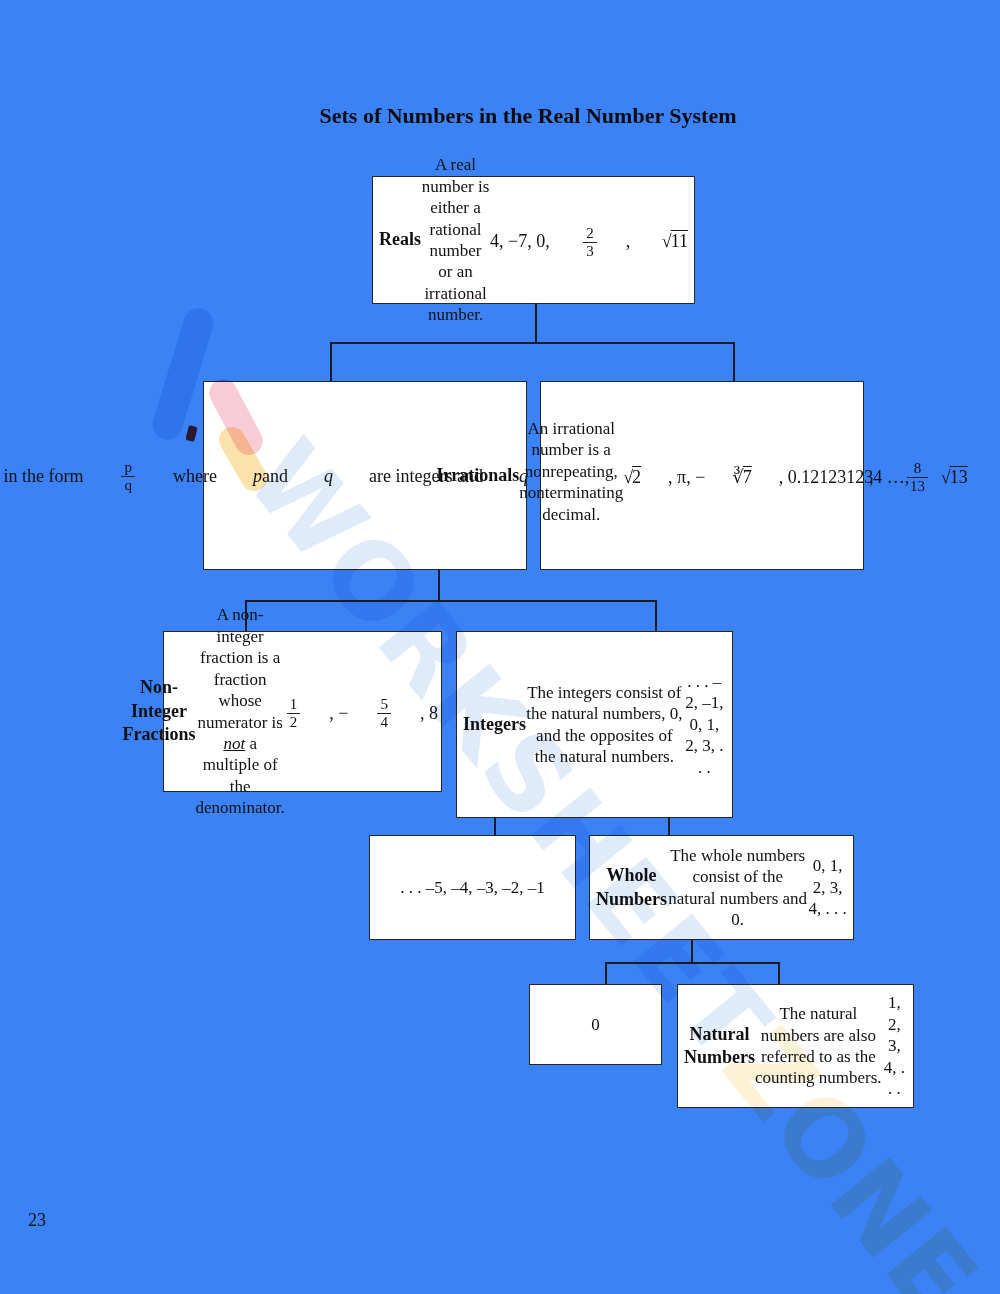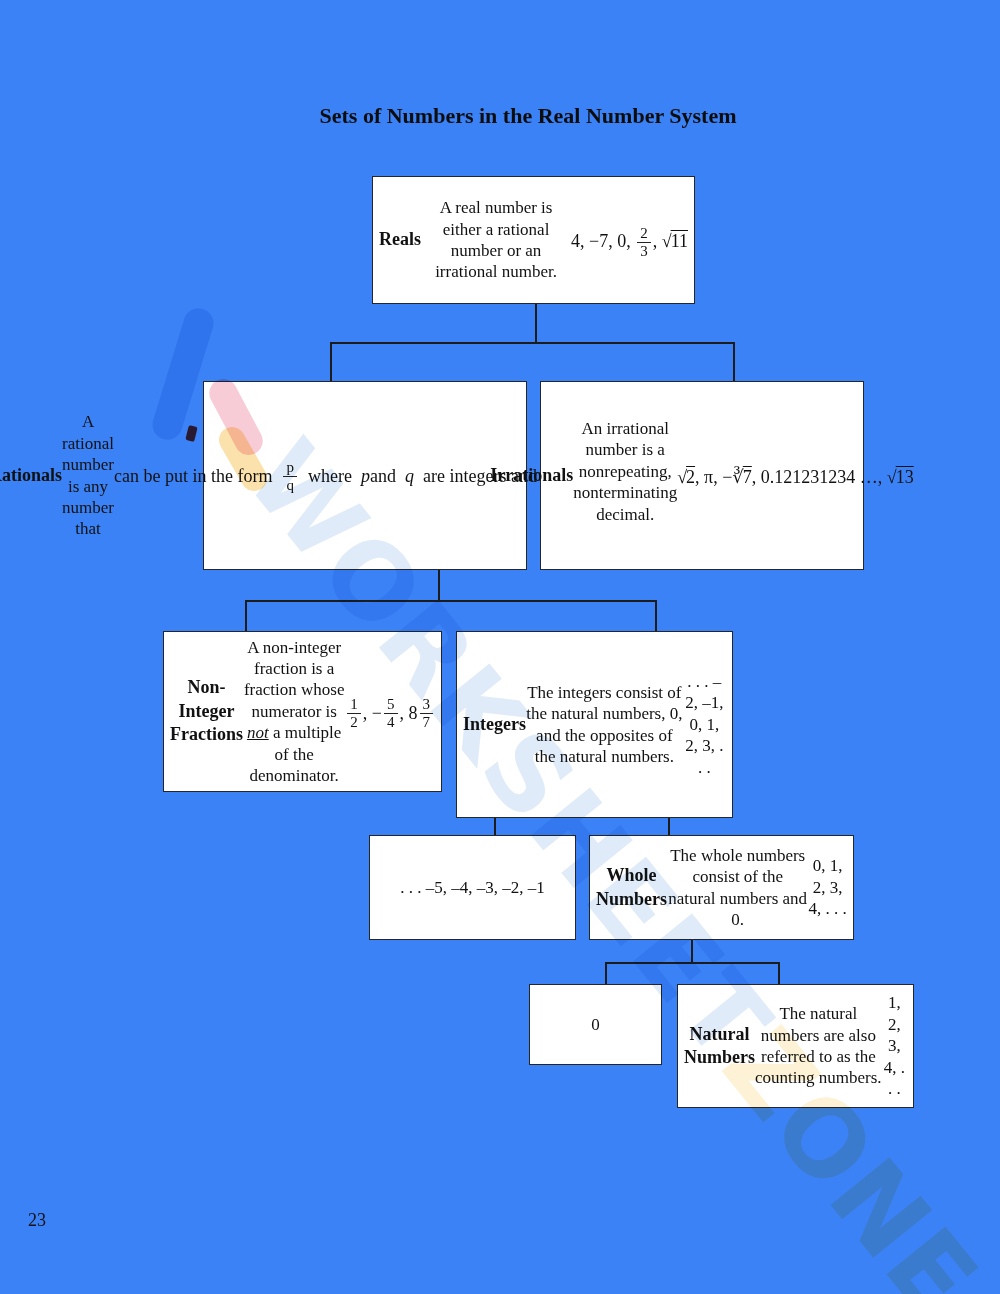--- a/index.html
+++ b/index.html
@@ -12,21 +12,21 @@
   .pagenum-row{position:absolute;left:0;right:0;top:1210px;text-align:left;font-size:18px;}
   .pagenum-row .t{position:relative;left:28px;}
 
   
   .nbox{position:absolute;border:1.6px solid #262626;background:#fff;box-sizing:border-box;
         display:flex;flex-direction:row;align-items:center;justify-content:center;
         text-align:center;font-size:17px;line-height:1.26;padding:3px 6px;z-index:10;}
   .nbox .hd{font-weight:bold;font-size:18px;line-height:1.3;}
   .nbox .bd{font-size:17px;}
   .mathline{display:flex;align-items:center;justify-content:space-between;font-size:18px;line-height:1.1;
-            margin-top:4px;white-space:pre;}
+            margin-top:4px;white-space:pre;gap:27px;}
   .frac{display:inline-flex;flex-direction:column;vertical-align:middle;text-align:center;margin:0 2px;}
   .fn{display:block;font-size:15px;line-height:1.12;padding:0 3px;}
   .fd{display:block;font-size:15px;line-height:1.12;padding:0 3px;border-top:1.3px solid #222;}
   .rad{white-space:nowrap;}
   .rsign{letter-spacing:-1px;}
   .rbody{text-decoration:overline;}
   .uit{font-style:italic;text-decoration:underline;}
 
   
   .ln{position:absolute;background:#1c1c1c;z-index:8;}

